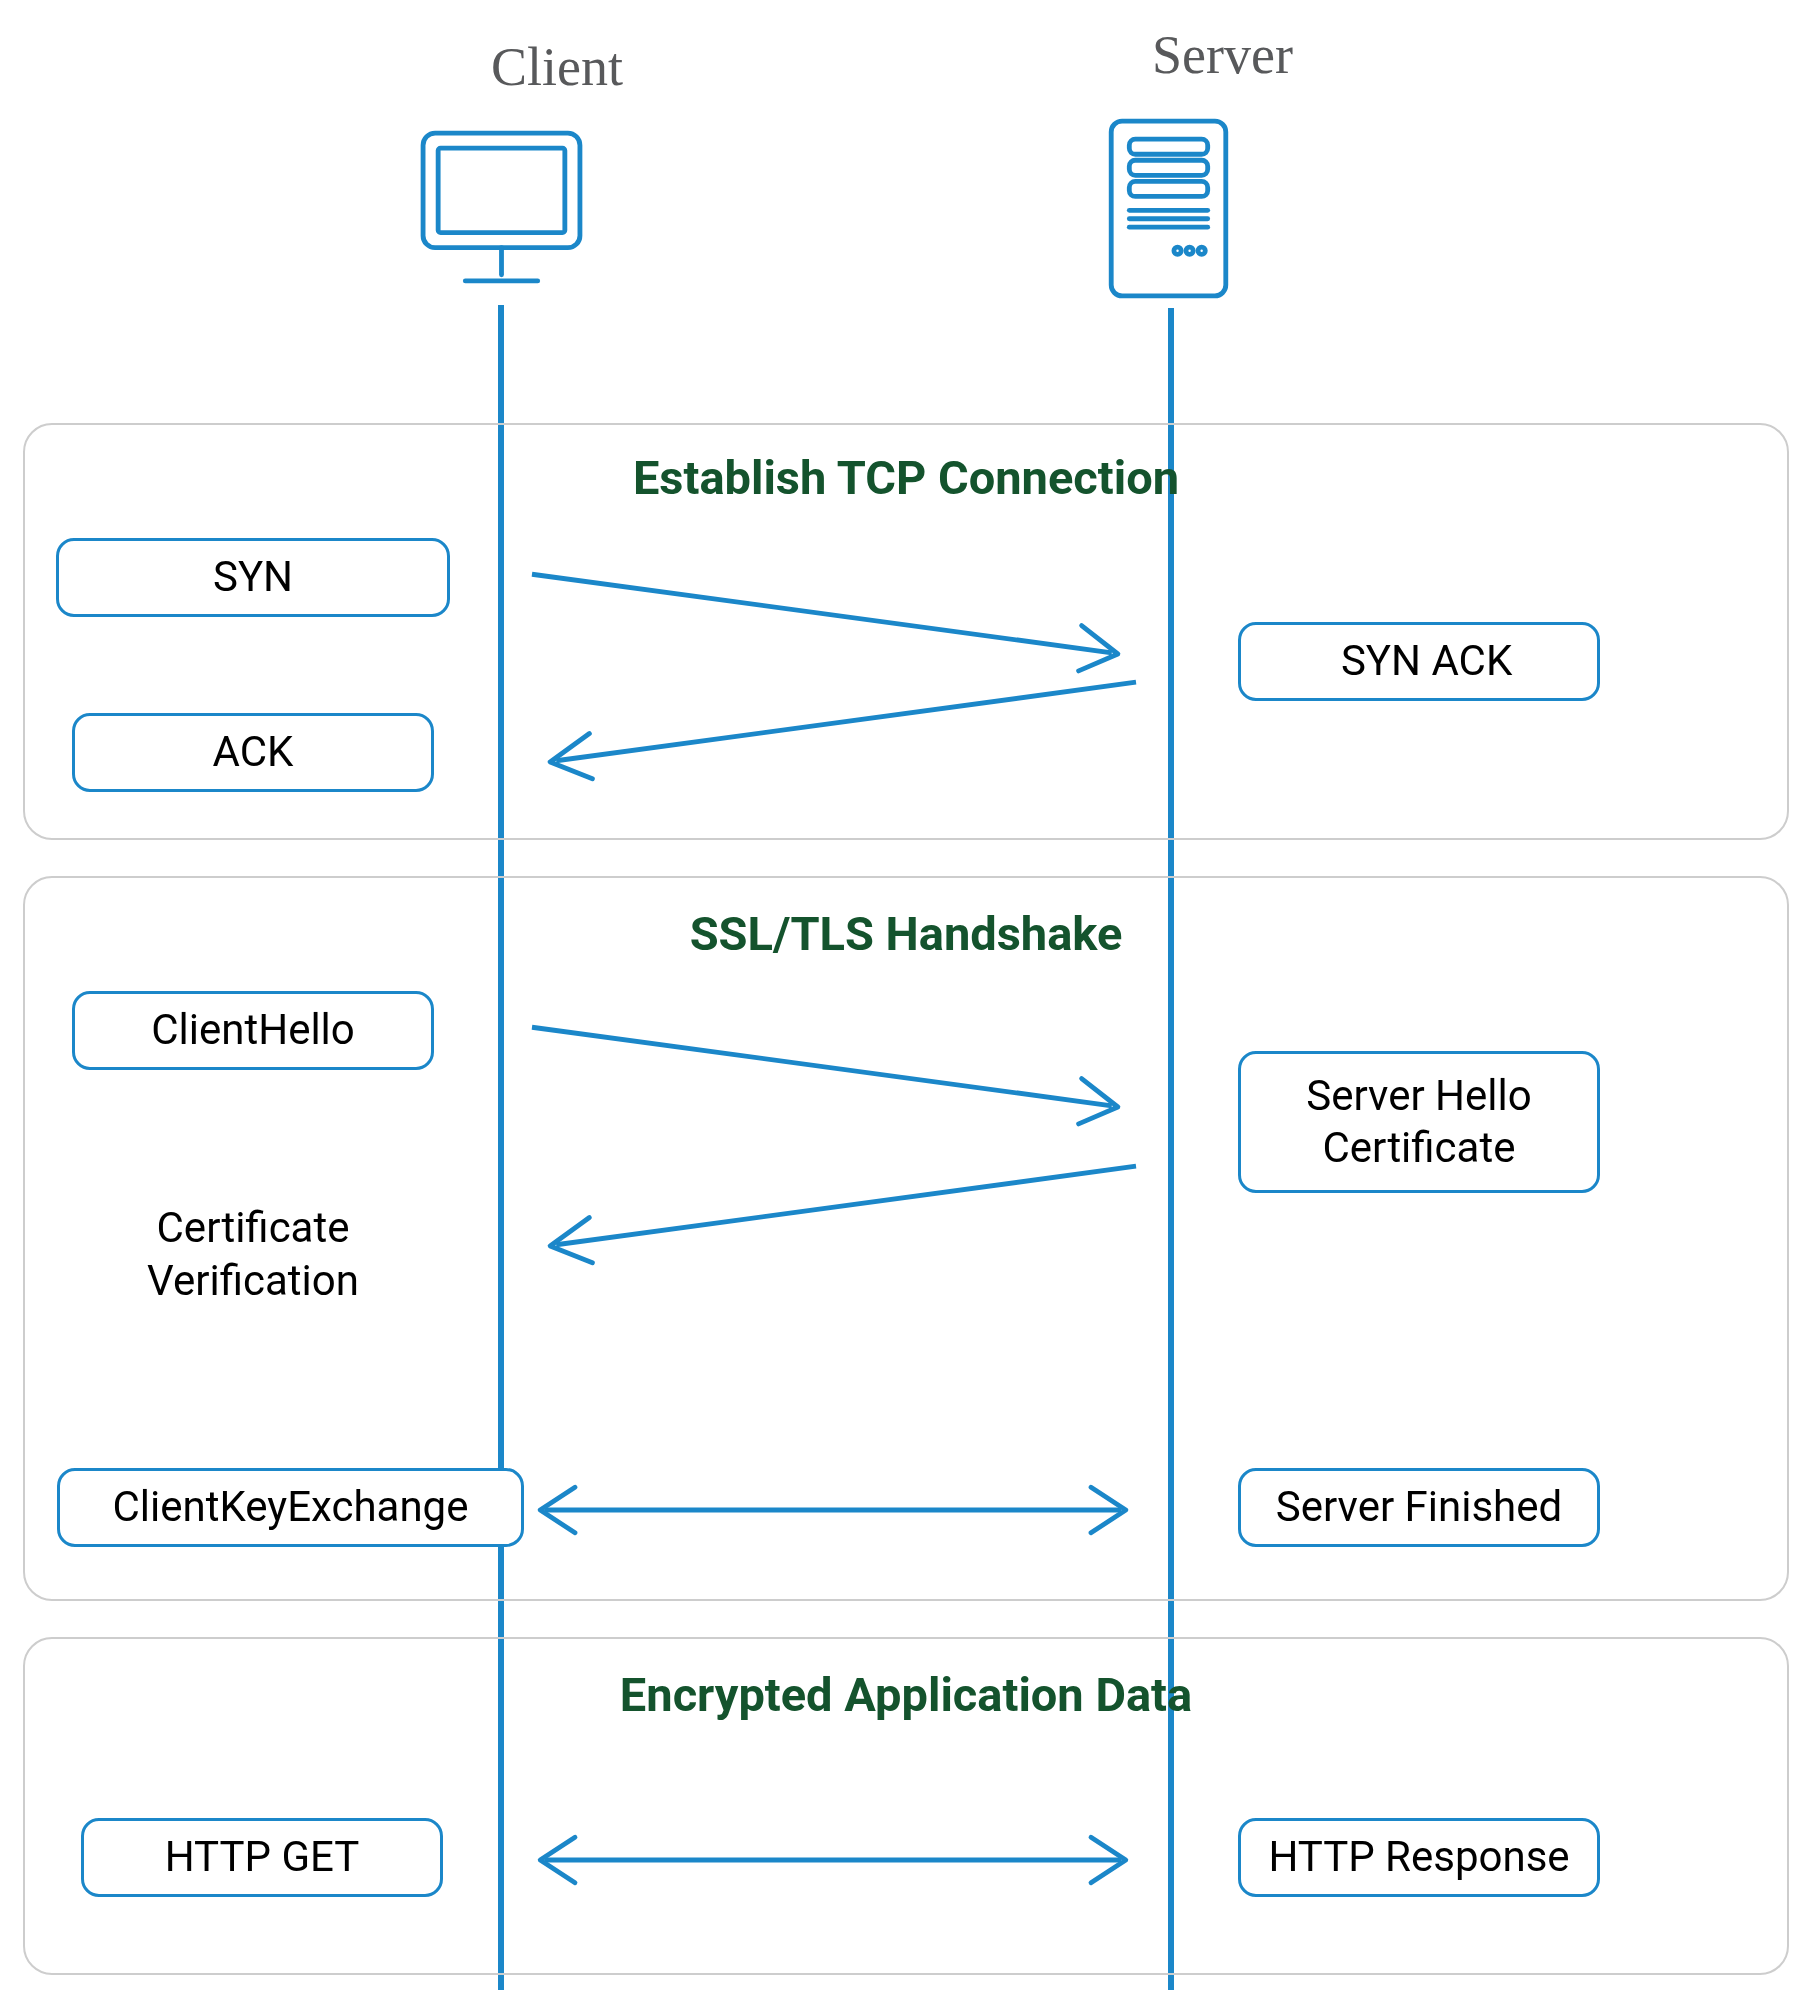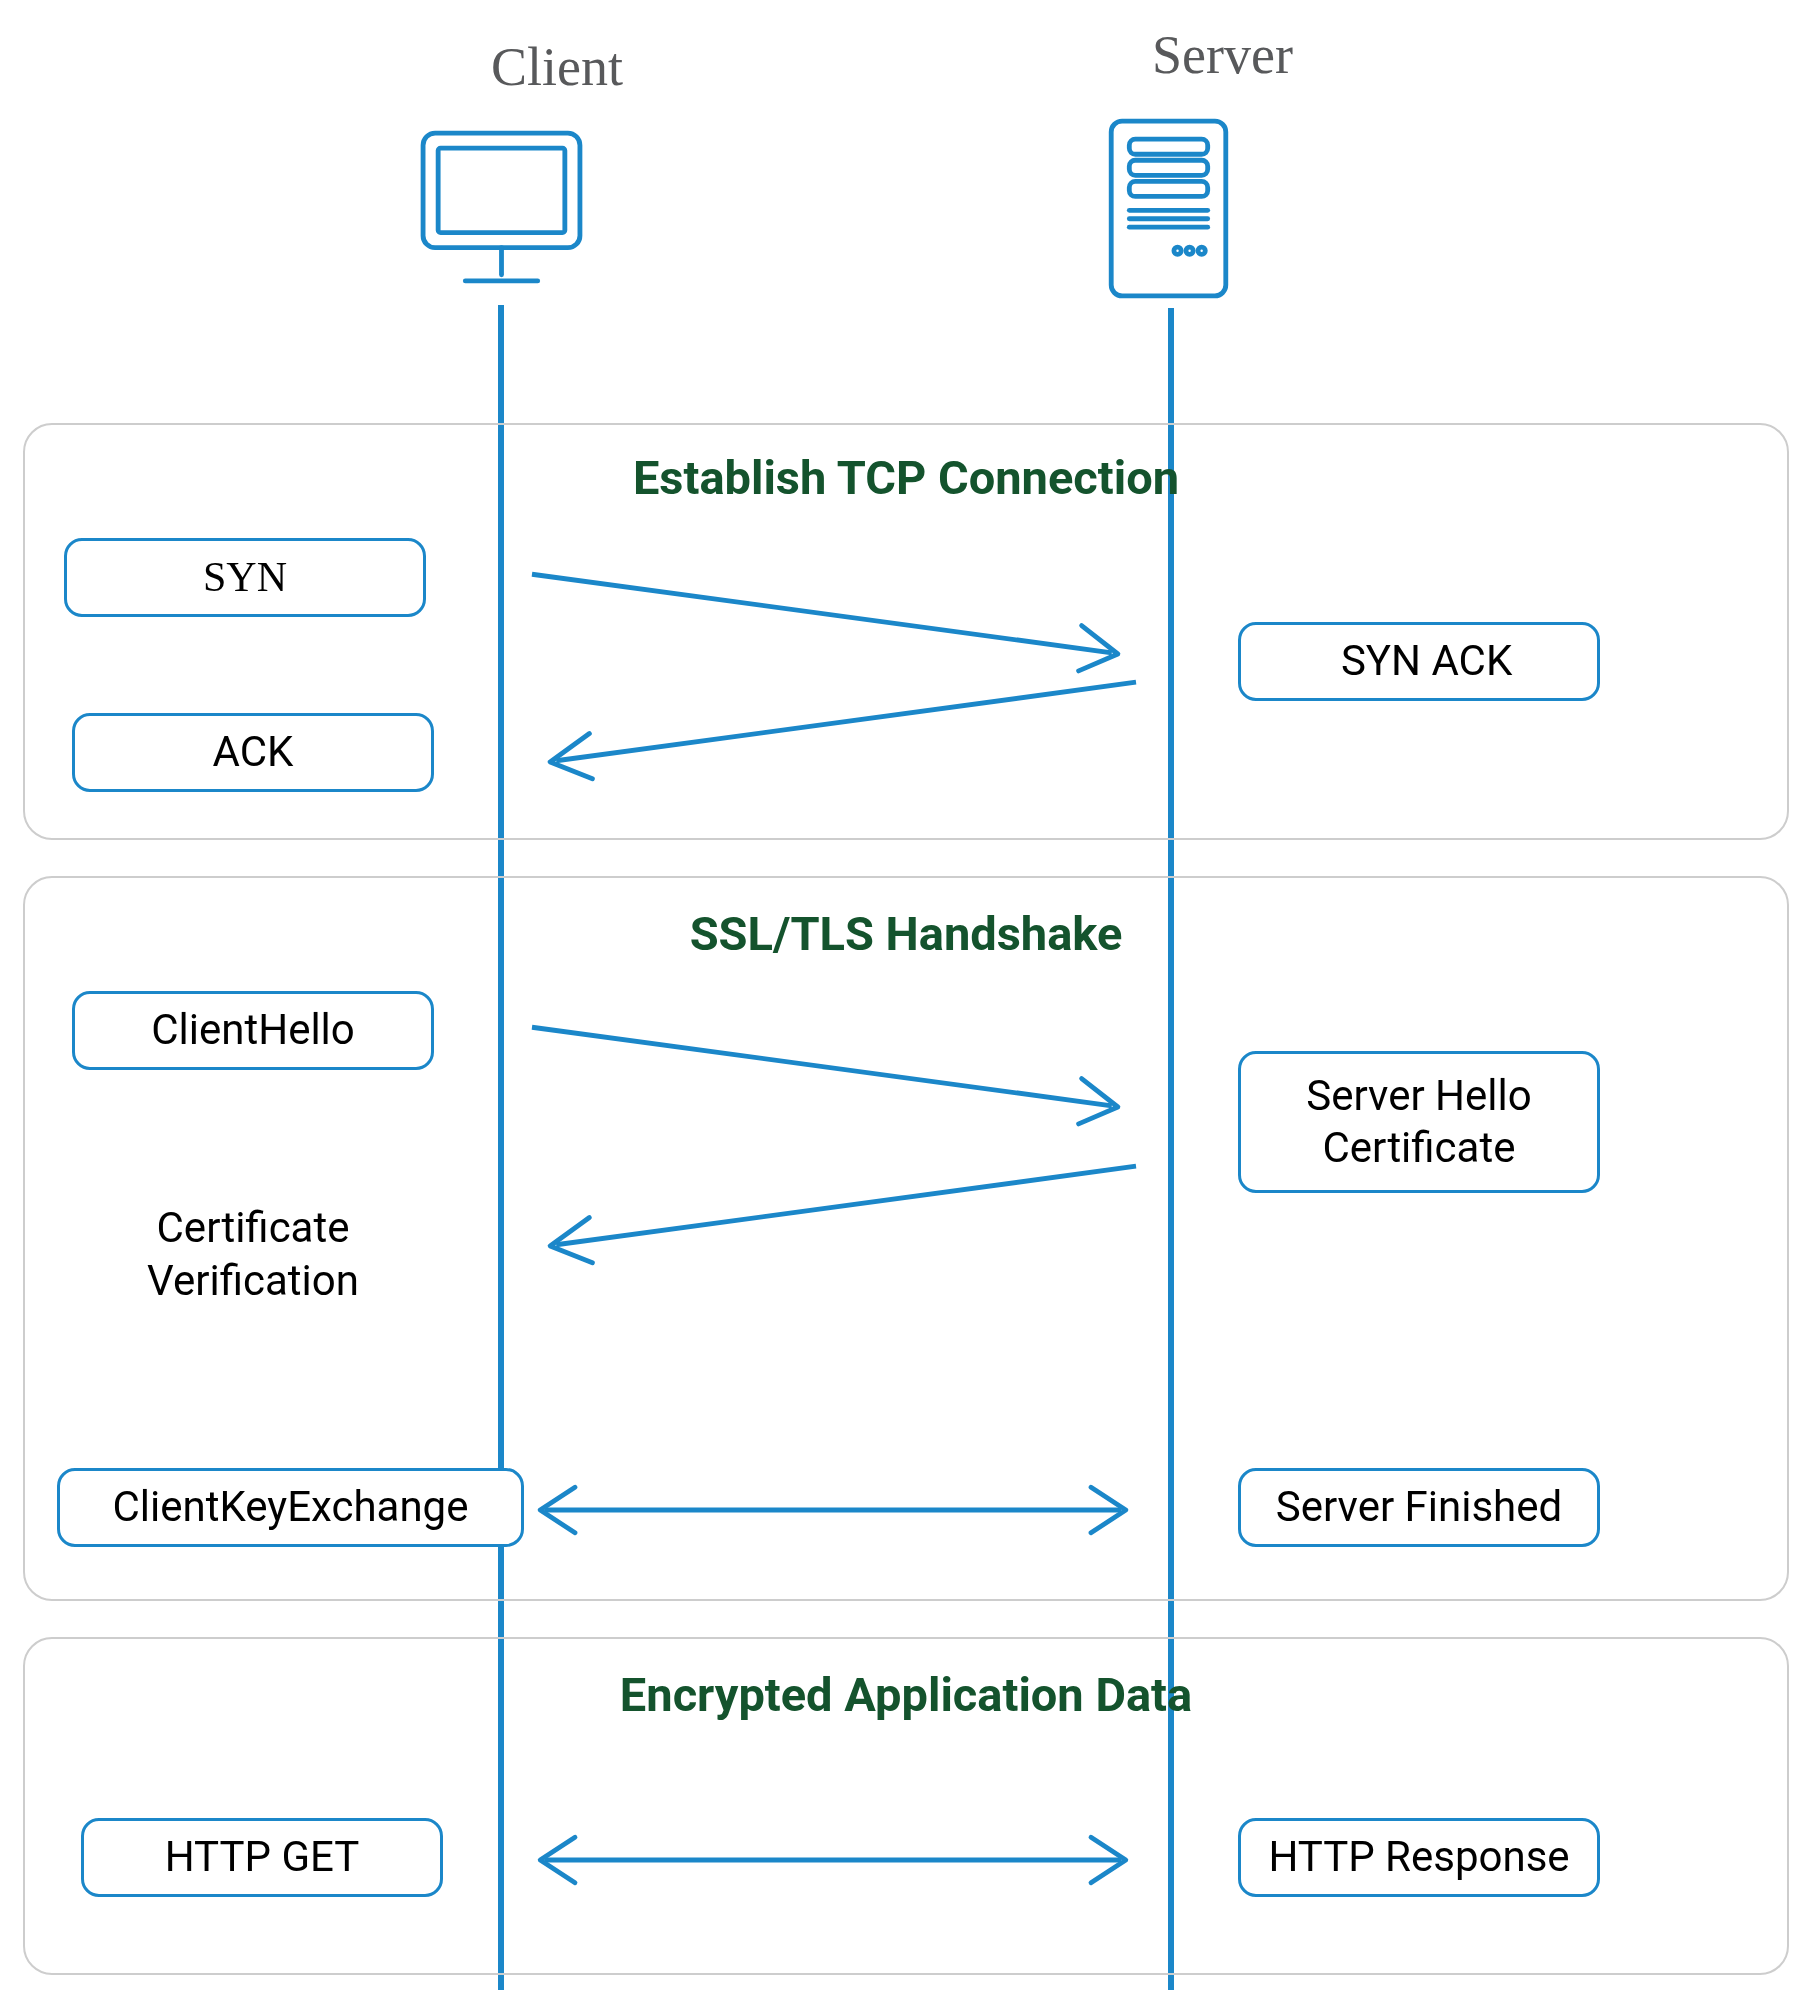--- a/index.html
+++ b/index.html
@@ -123,21 +123,21 @@
     <circle class="icon-stroke" cx="150" cy="235" r="6"></circle>
     <circle class="icon-stroke" cx="170" cy="235" r="6"></circle>
   </svg>
 
   <div class="lifeline" style="left:498px; top:305px; height:1685px;"></div>
   <div class="lifeline" style="left:1168px; top:308px; height:1682px;"></div>
 
   <div class="phase-box" style="left:23px; top:423px; width:1766px; height:417px;"></div>
   <div class="phase-title" style="top:450px;">Establish TCP Connection</div>
 
-  <div class="msg-box" style="left:64px; top:538px; width:362px; height:79px;font-family:Liberation Serif, serif;">SYN</div>
+  <div class="msg-box" style="left:56px; top:538px; width:394px; height:79px;">SYN</div>
 
   <div class="msg-box" style="left:1238px; top:622px; width:362px; height:79px;padding-left:20px;">SYN ACK</div>
 
   <div class="msg-box" style="left:72px; top:713px; width:362px; height:79px;">ACK</div>
 
   <svg class="arrow" style="left:532px; top:544px; width:604px; height:133px;" viewBox="0 0 1000 220" width="604" height="133">
     <line class="arrow-line" x1="0" y1="50" x2="960" y2="180"></line>
     <polyline class="arrow-head" points="910,135 970,182 905,210"></polyline>
   </svg>
 

